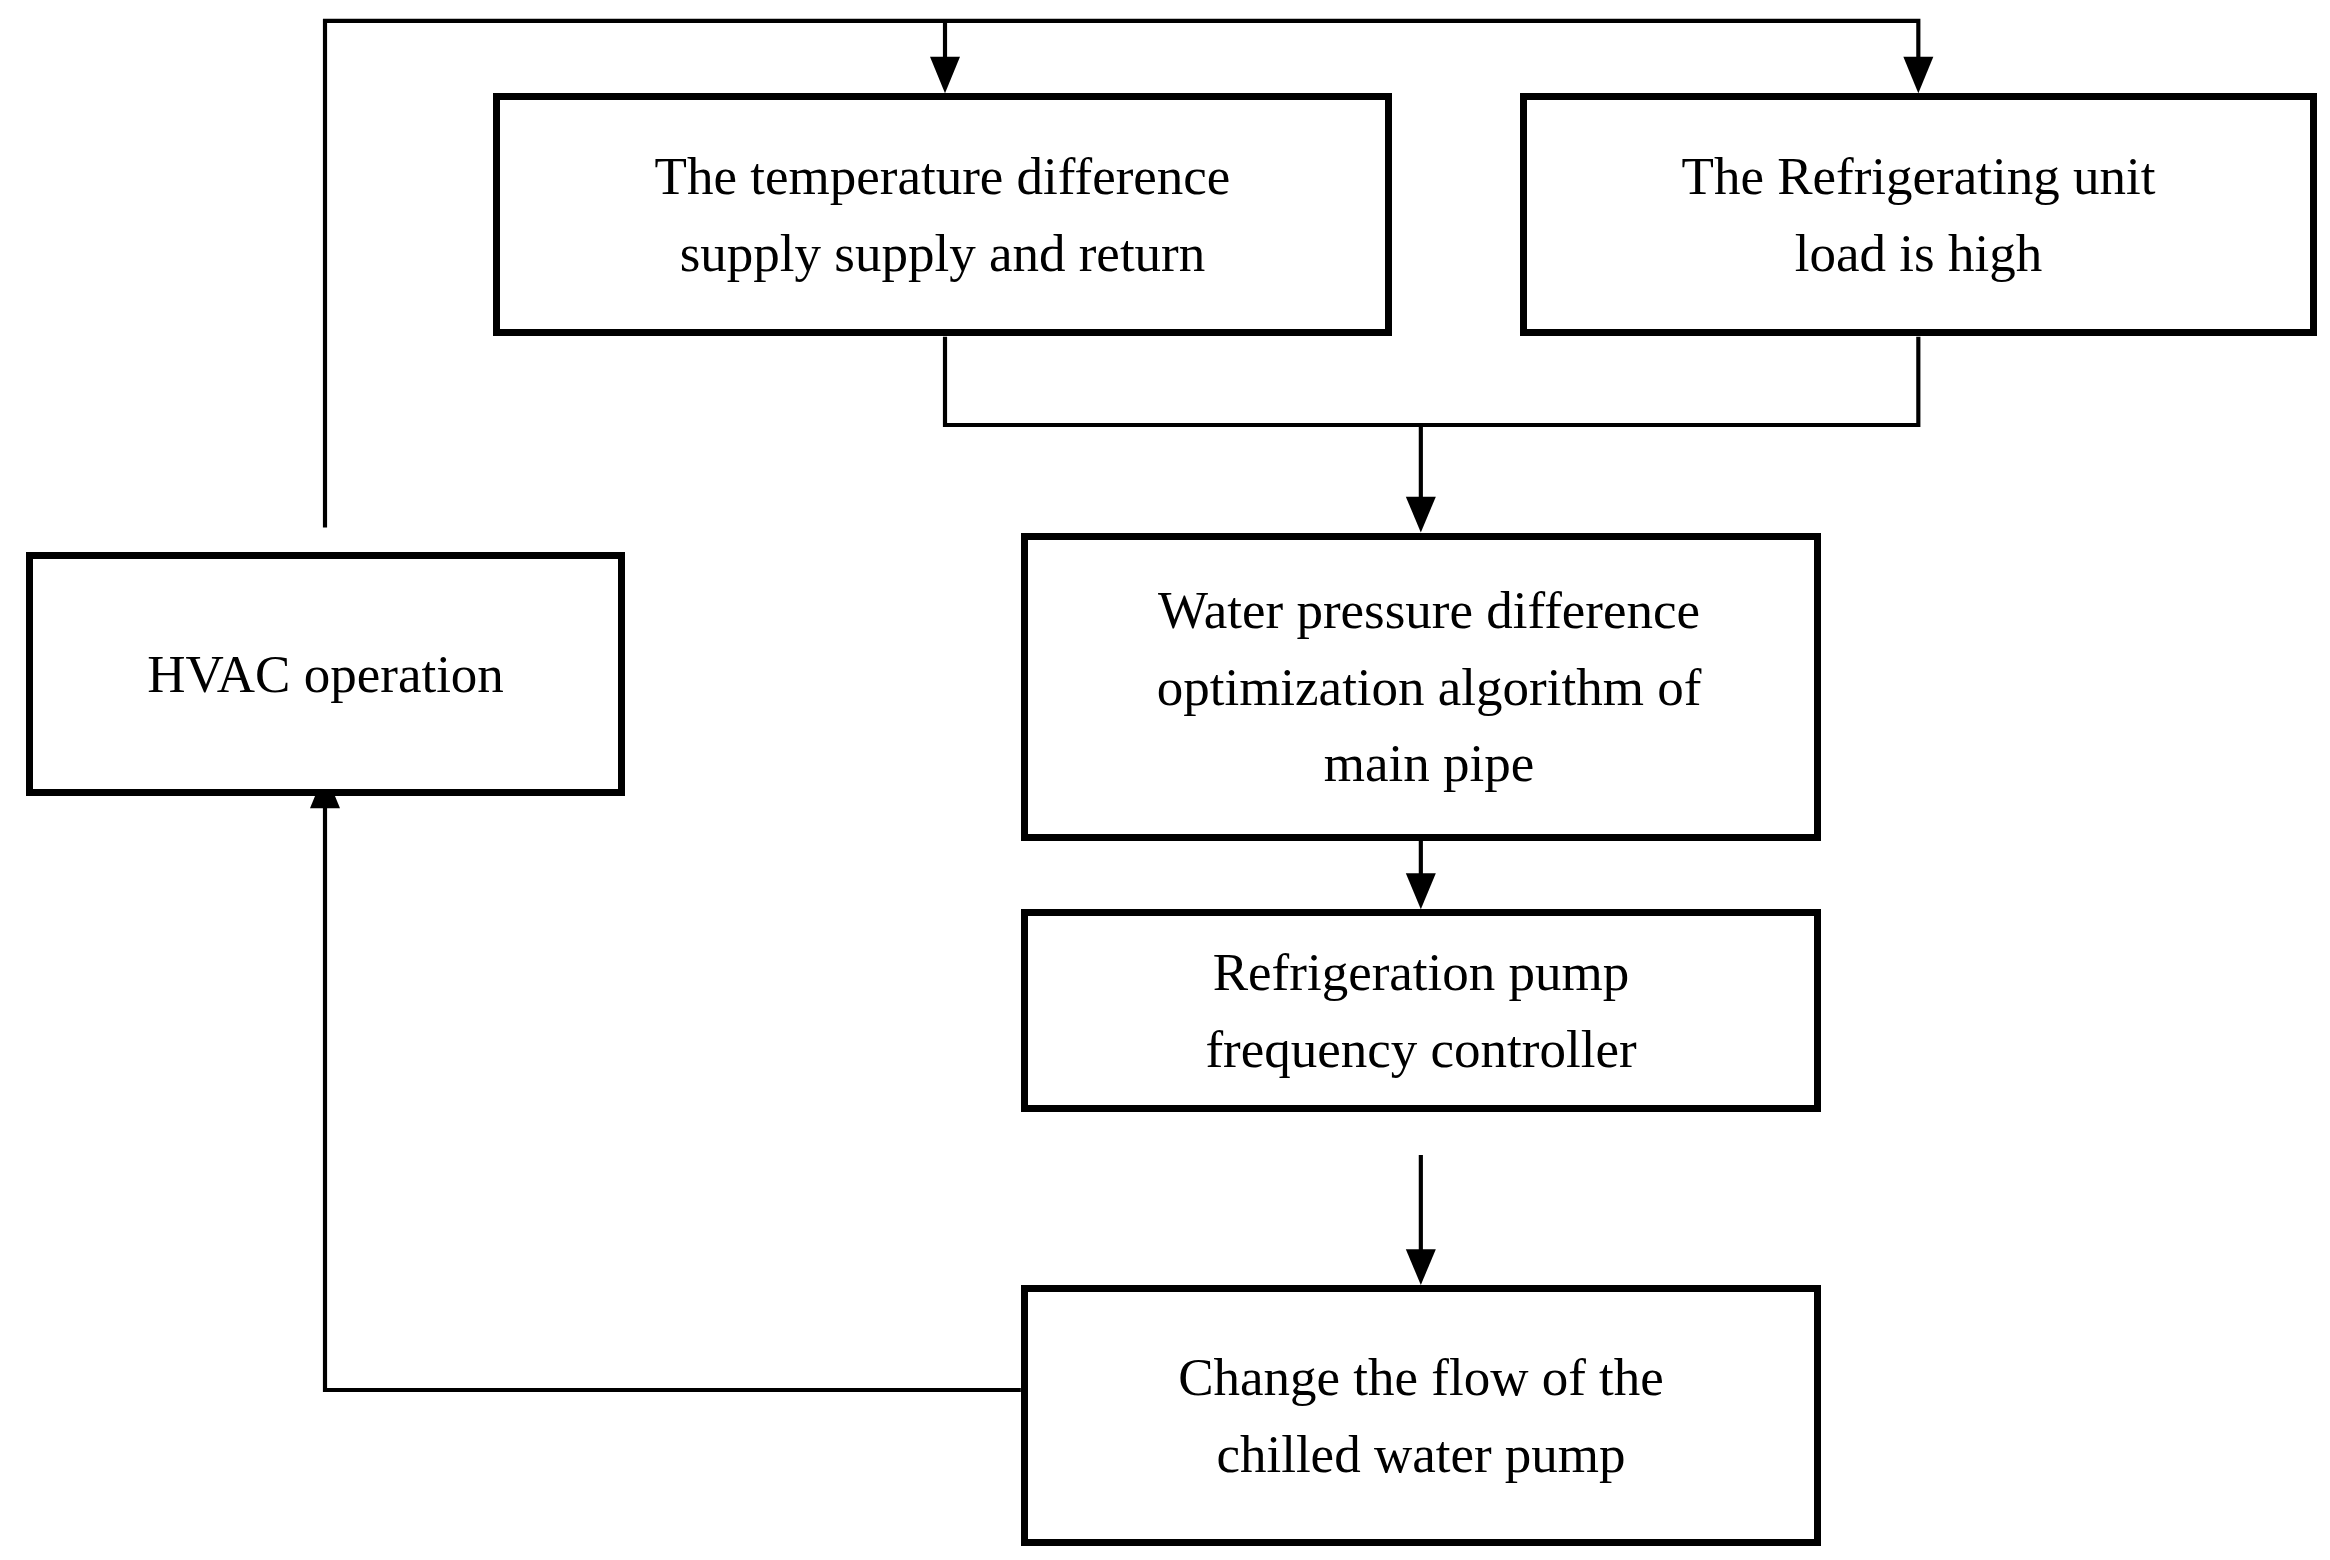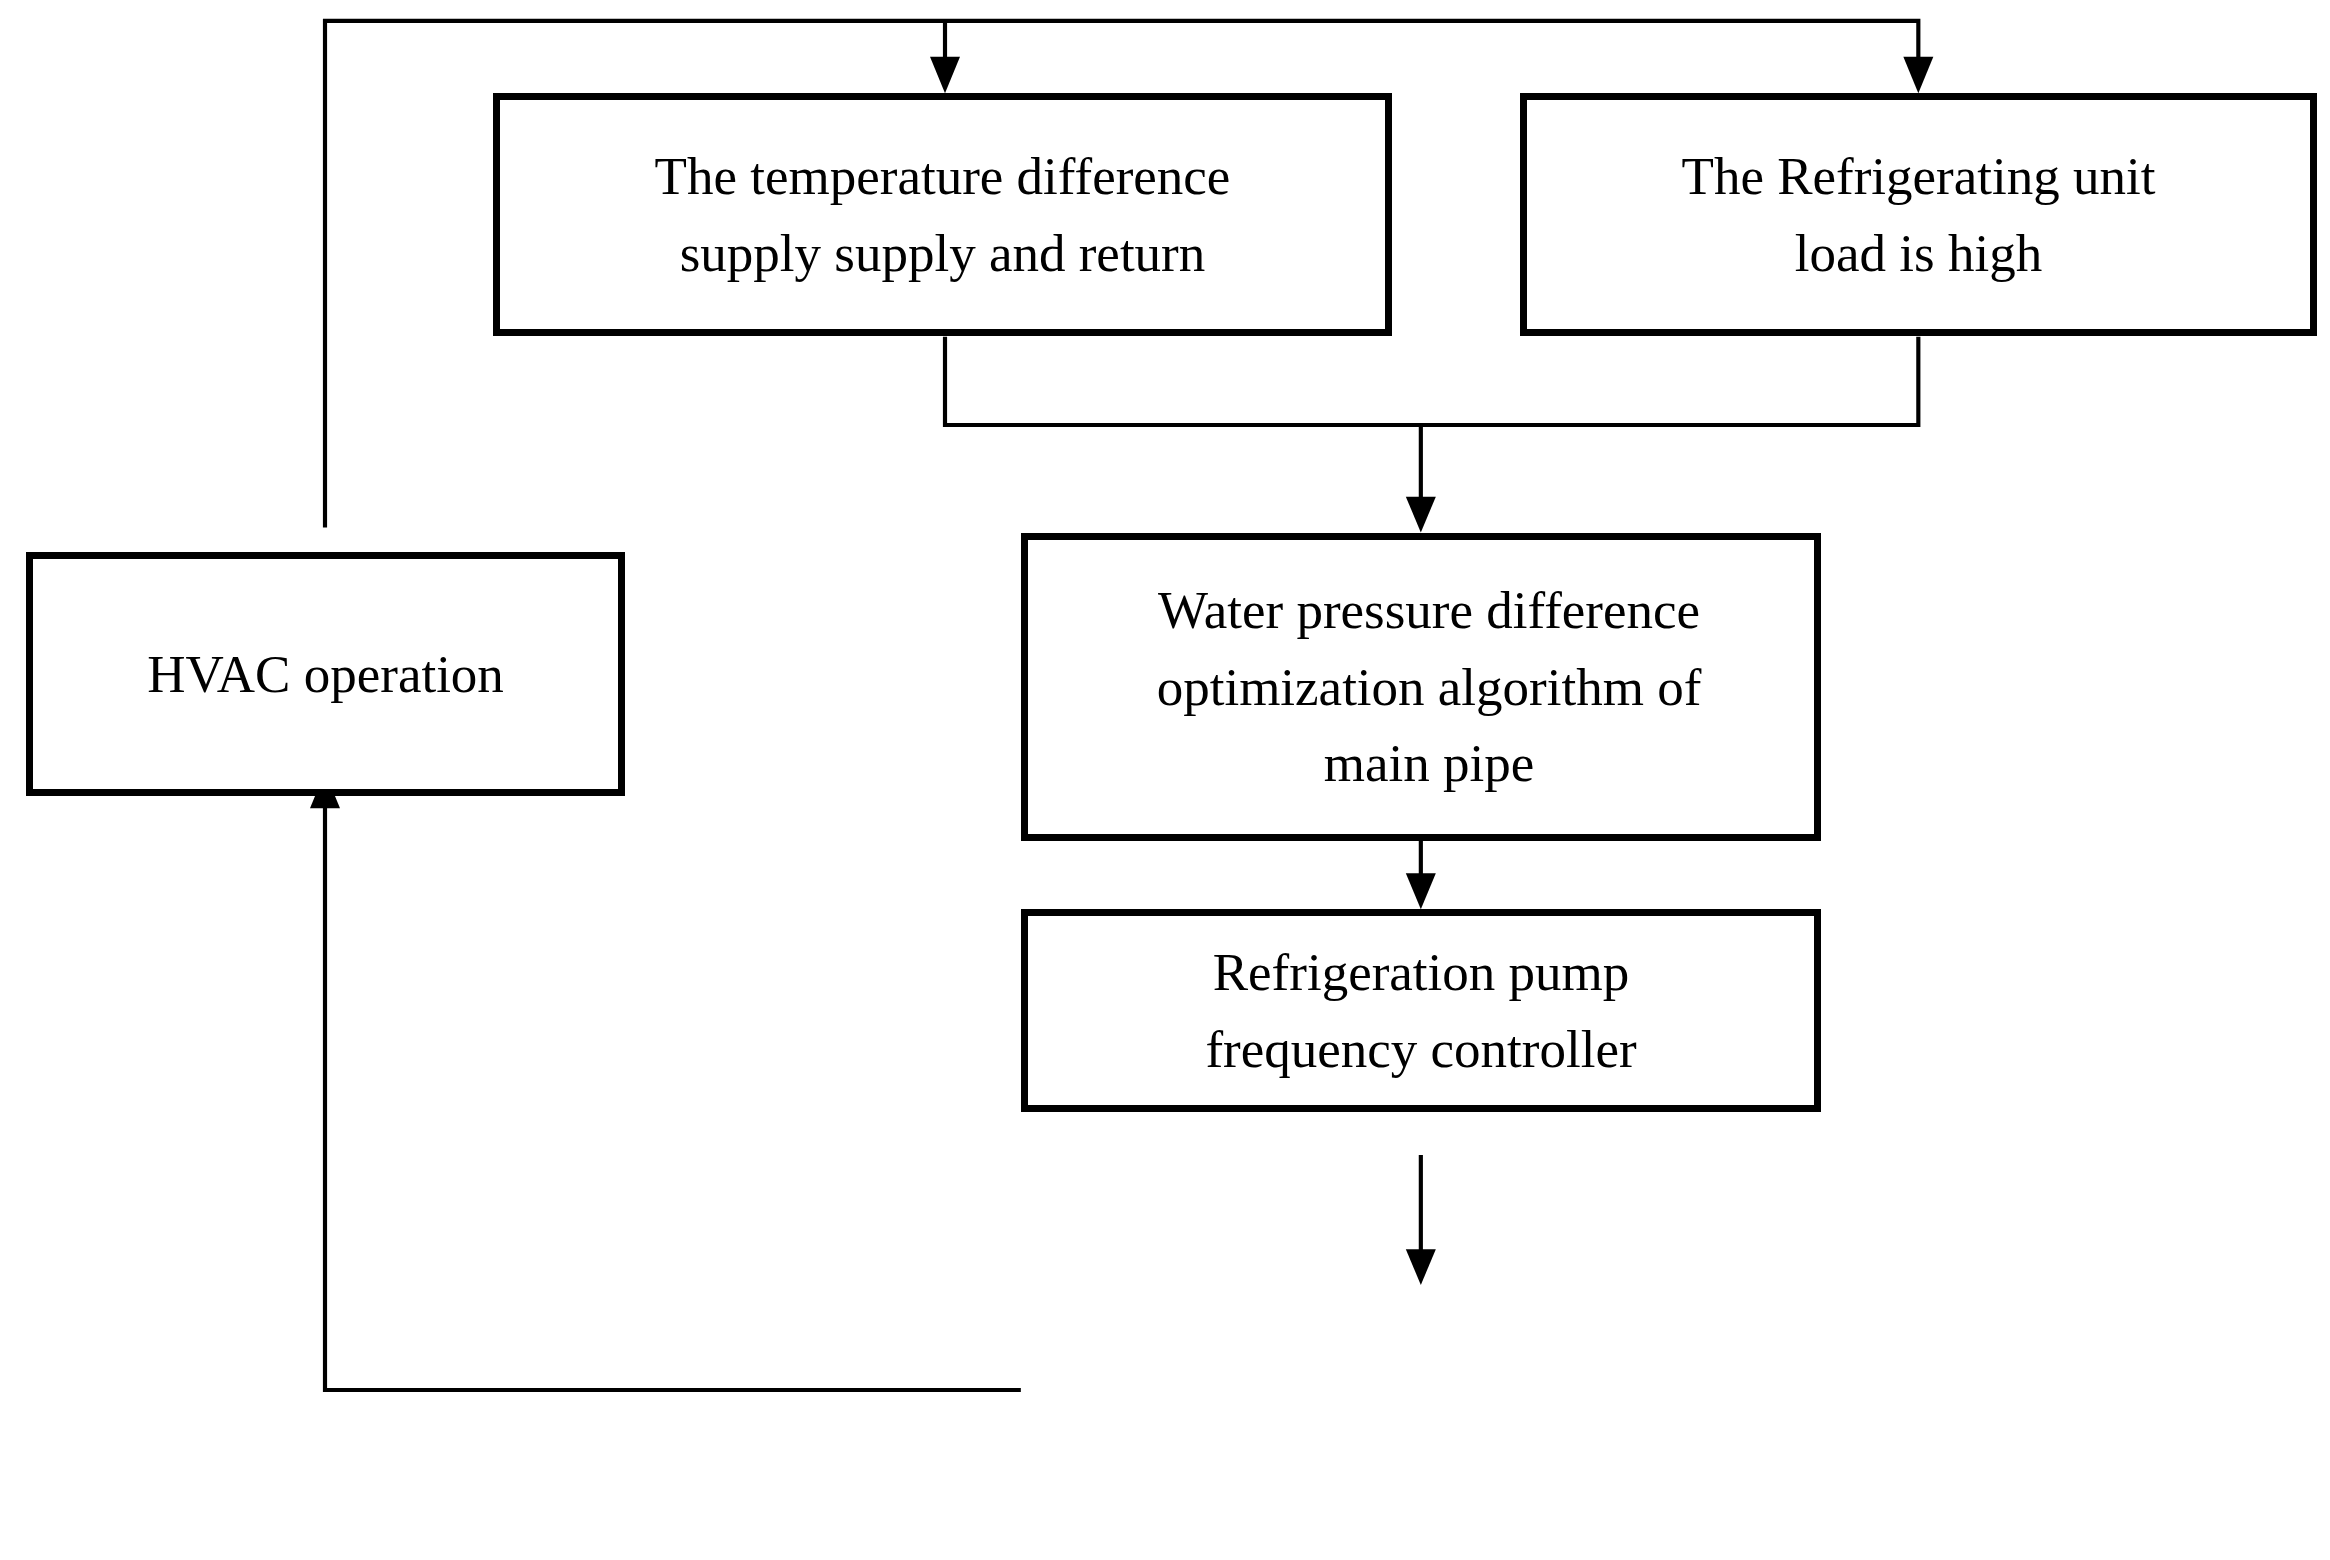--- a/index.html
+++ b/index.html
@@ -109,15 +109,21 @@
     </div>
   </div>
 
   <div class="node n-ctrl">
     <div>
       <span class="ln">Refrigeration pump</span>
       <span class="ln">frequency controller</span>
     </div>
   </div>
 
+  <div class="node n-flow">
+    <div>
+      <span class="ln">Change the flow of the</span>
+      <span class="ln">chilled water pump</span>
+    </div>
+  </div>
 
 </div>
 
 
 </body></html>

